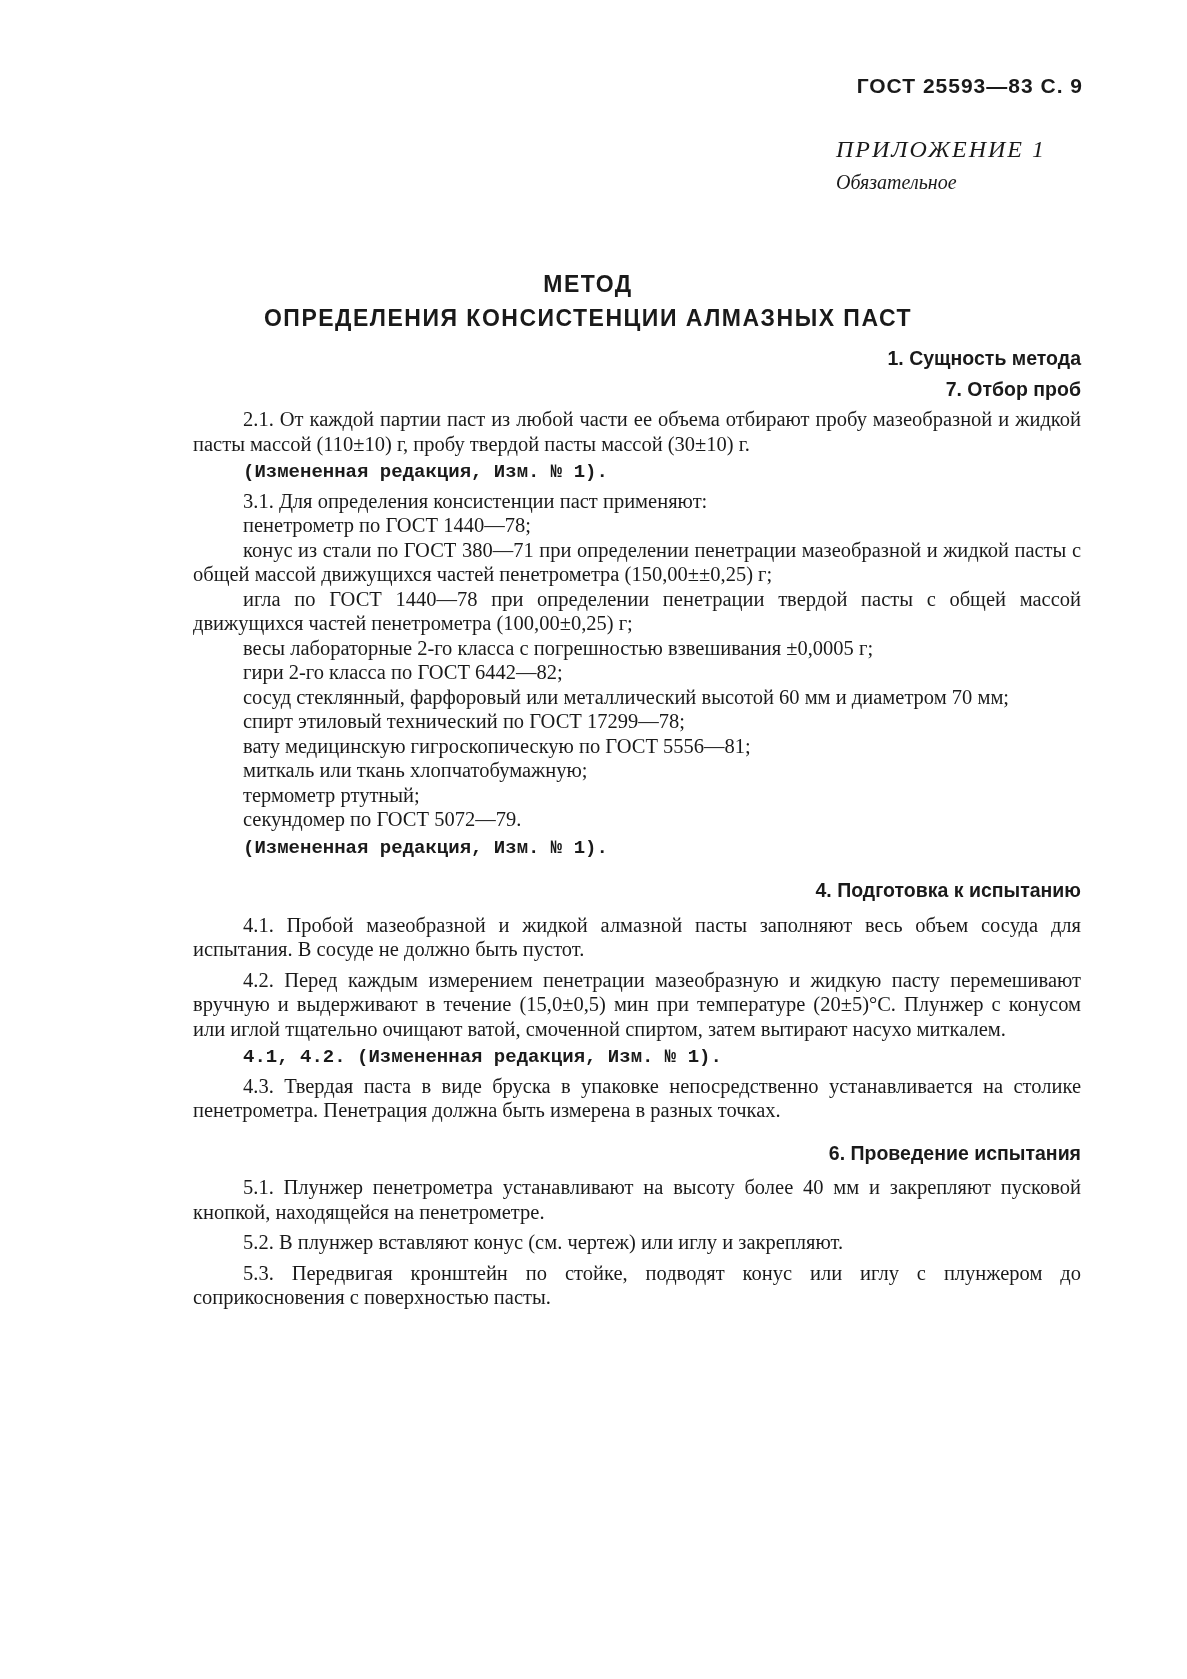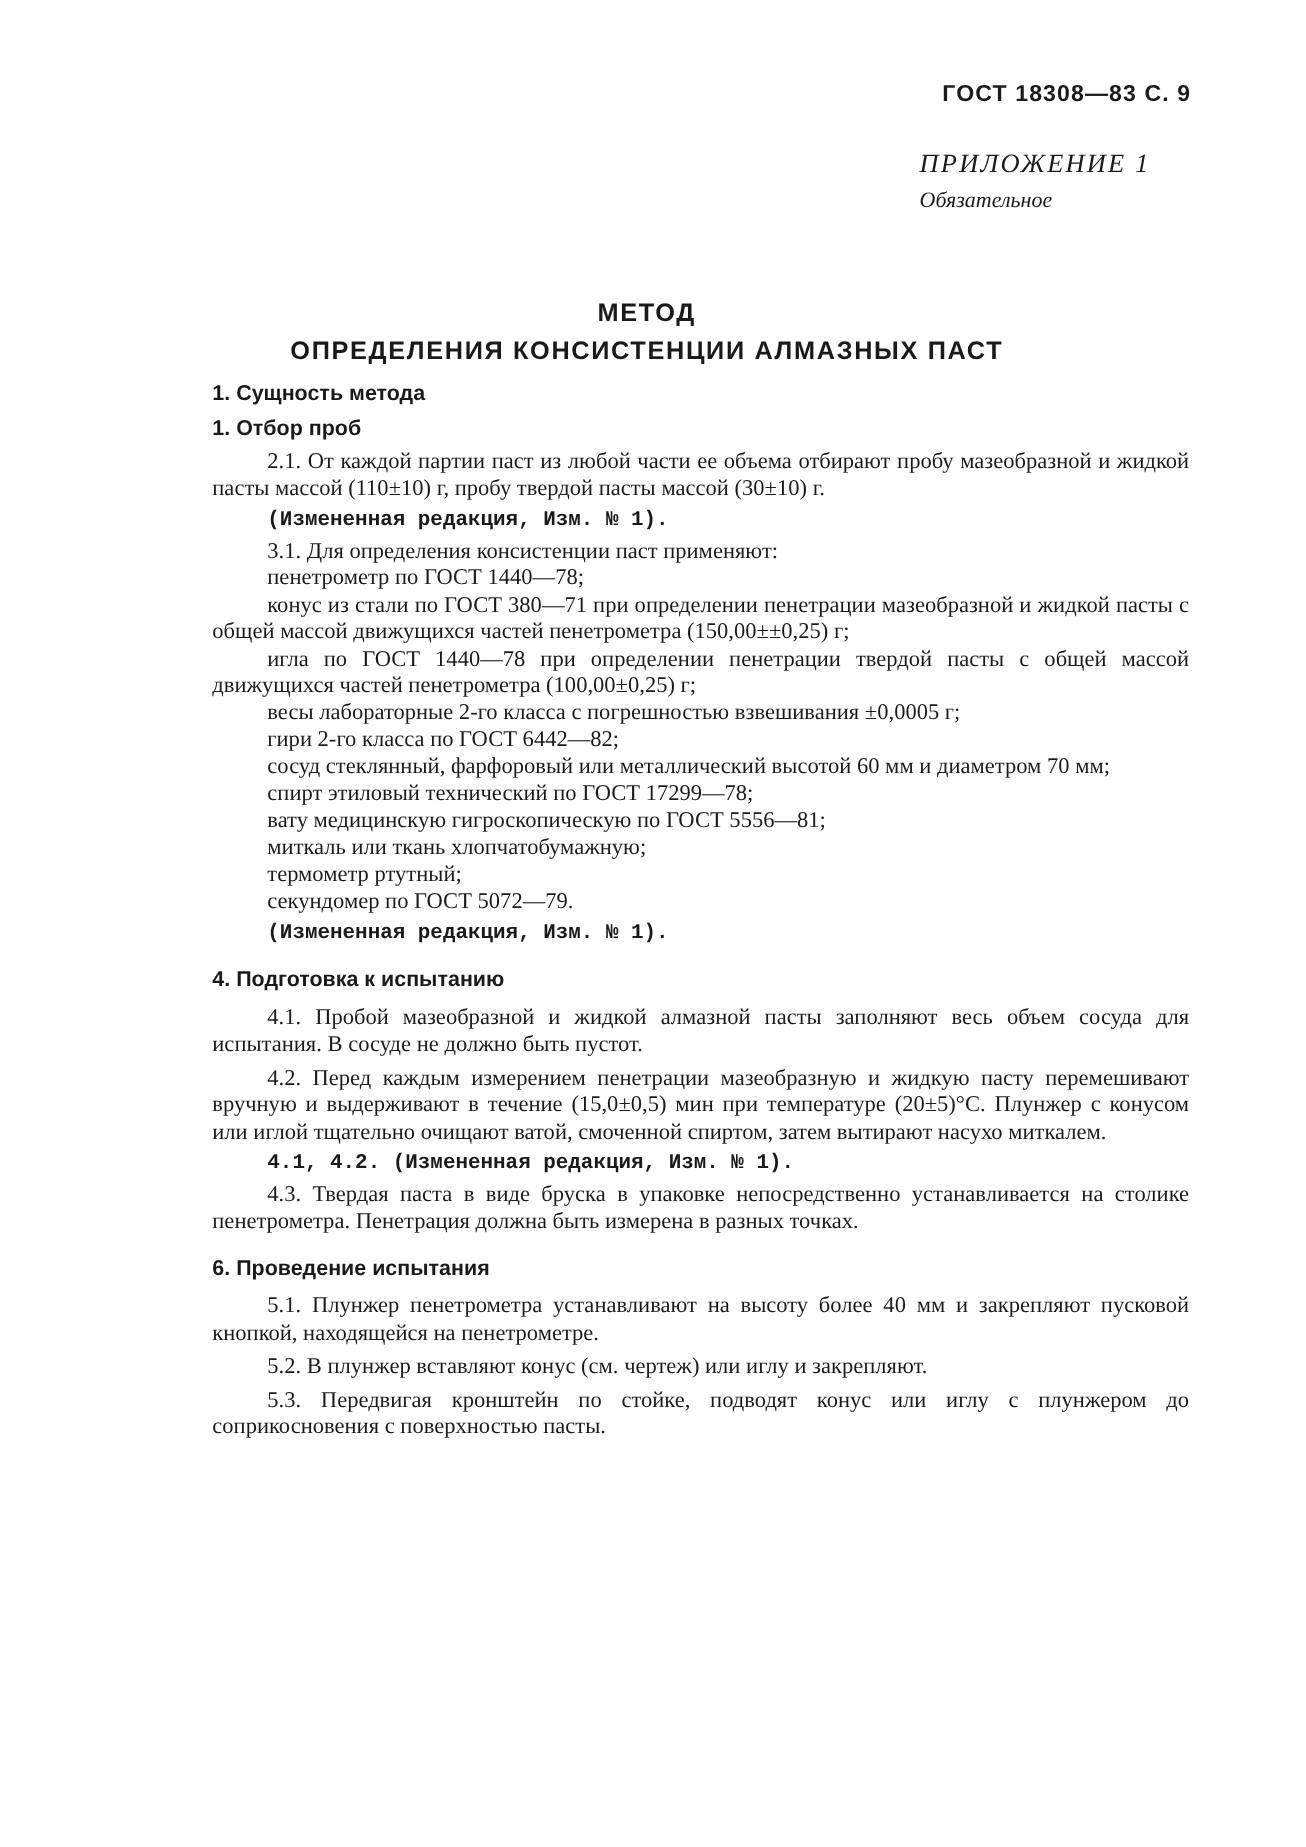--- a/index.html
+++ b/index.html
@@ -22,54 +22,54 @@
   .main-title {
     position: absolute; top: 267px; left: 0; width: 1176px; text-align: center;
     font-family: "Liberation Sans", "DejaVu Sans", sans-serif;
     font-weight: bold; font-size: 23px; letter-spacing: 1.5px; line-height: 34px;
   }
   .content {
     position: absolute; top: 340px; left: 193px; width: 888px;
     font-size: 20.5px; line-height: 24.5px;
   }
   .sec-head {
-    text-align: left; font-weight: bold;
+    text-align: right; font-weight: bold;
     font-family: "Liberation Sans", "DejaVu Sans", sans-serif;
     font-size: 19.5px; margin: 6px 0 6px 0;
   }
   .sec-head.spaced { margin-top: 18px; margin-bottom: 10px; }
   p { margin: 0; text-align: justify; text-indent: 50px; }
   p.amend {
     font-weight: bold; font-family: Liberation Mono, monospace;
     font-size: 19px; text-indent: 0; padding-left: 0; margin: 4px 0 4px 0;
   }
   p.amend.ind { padding-left: 50px; }
   p.gap { margin-top: 6px; }
   .list-item { text-indent: 50px; }
 </style>
 </head>
 <body>
 
-<div class="page-header">ГОСТ 18308—83 С. 9</div>
+<div class="page-header">ГОСТ 25593—83 С. 9</div>
 
 <div class="appendix">
   <div class="appendix-title">ПРИЛОЖЕНИЕ 1</div>
   <div class="appendix-sub">Обязательное</div>
 </div>
 
 <div class="main-title">
   <div>МЕТОД</div>
   <div>ОПРЕДЕЛЕНИЯ КОНСИСТЕНЦИИ АЛМАЗНЫХ ПАСТ</div>
 </div>
 
 <div class="content">
 
   <div class="sec-head">1. Сущность метода</div>
 
-  <div class="sec-head">1. Отбор проб</div>
+  <div class="sec-head">7. Отбор проб</div>
   <p>2.1. От каждой партии паст из любой части ее объема отбирают пробу мазеобразной и жидкой пасты массой (110±10) г, пробу твердой пасты массой (30±10) г.</p>
   <p class="amend ind">(Измененная редакция, Изм. № 1).</p>
 
   <p>3.1. Для определения консистенции паст применяют:</p>
   <div>
     <p class="list-item">пенетрометр по ГОСТ 1440—78;</p>
     <p class="list-item">конус из стали по ГОСТ 380—71 при определении пенетрации мазеобразной и жидкой пасты с общей массой движущихся частей пенетрометра (150,00±±0,25) г;</p>
     <p class="list-item">игла по ГОСТ 1440—78 при определении пенетрации твердой пасты с общей массой движущихся частей пенетрометра (100,00±0,25) г;</p>
     <p class="list-item">весы лабораторные 2-го класса с погрешностью взвешивания ±0,0005 г;</p>
     <p class="list-item">гири 2-го класса по ГОСТ 6442—82;</p>

